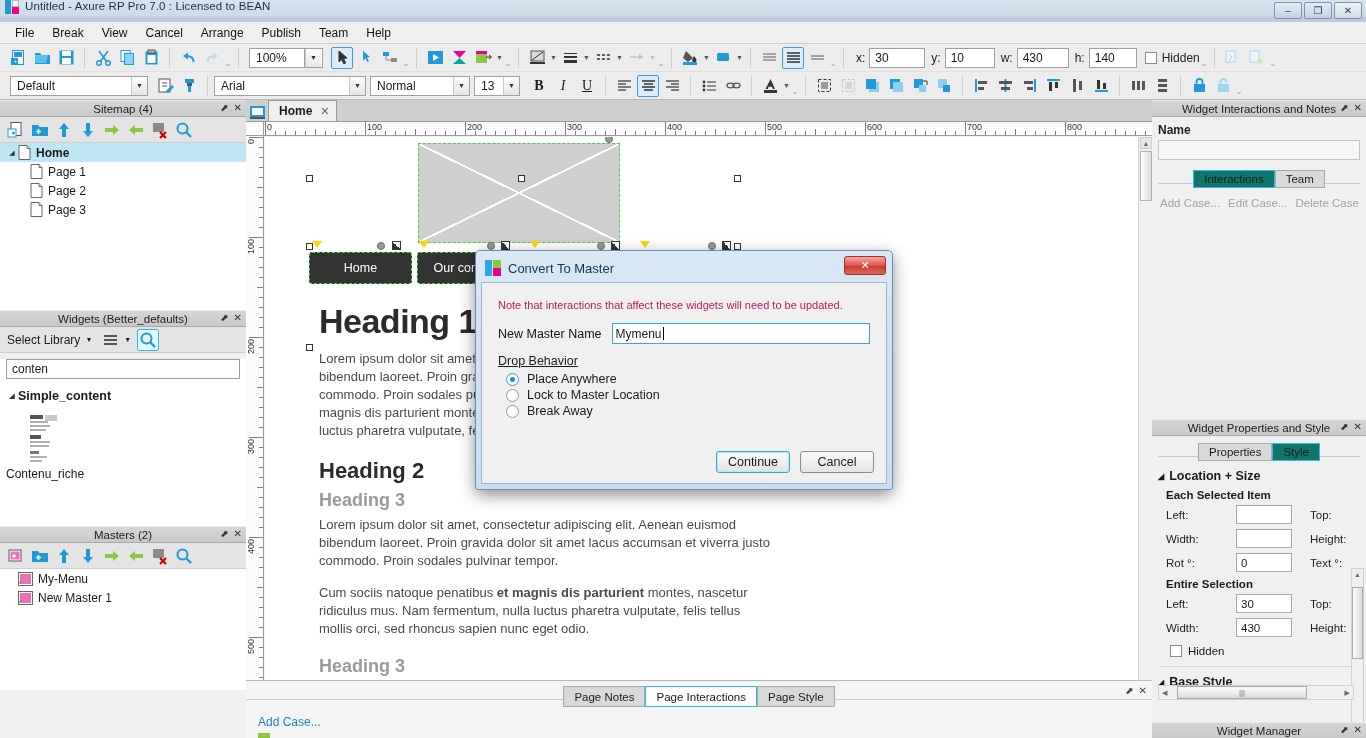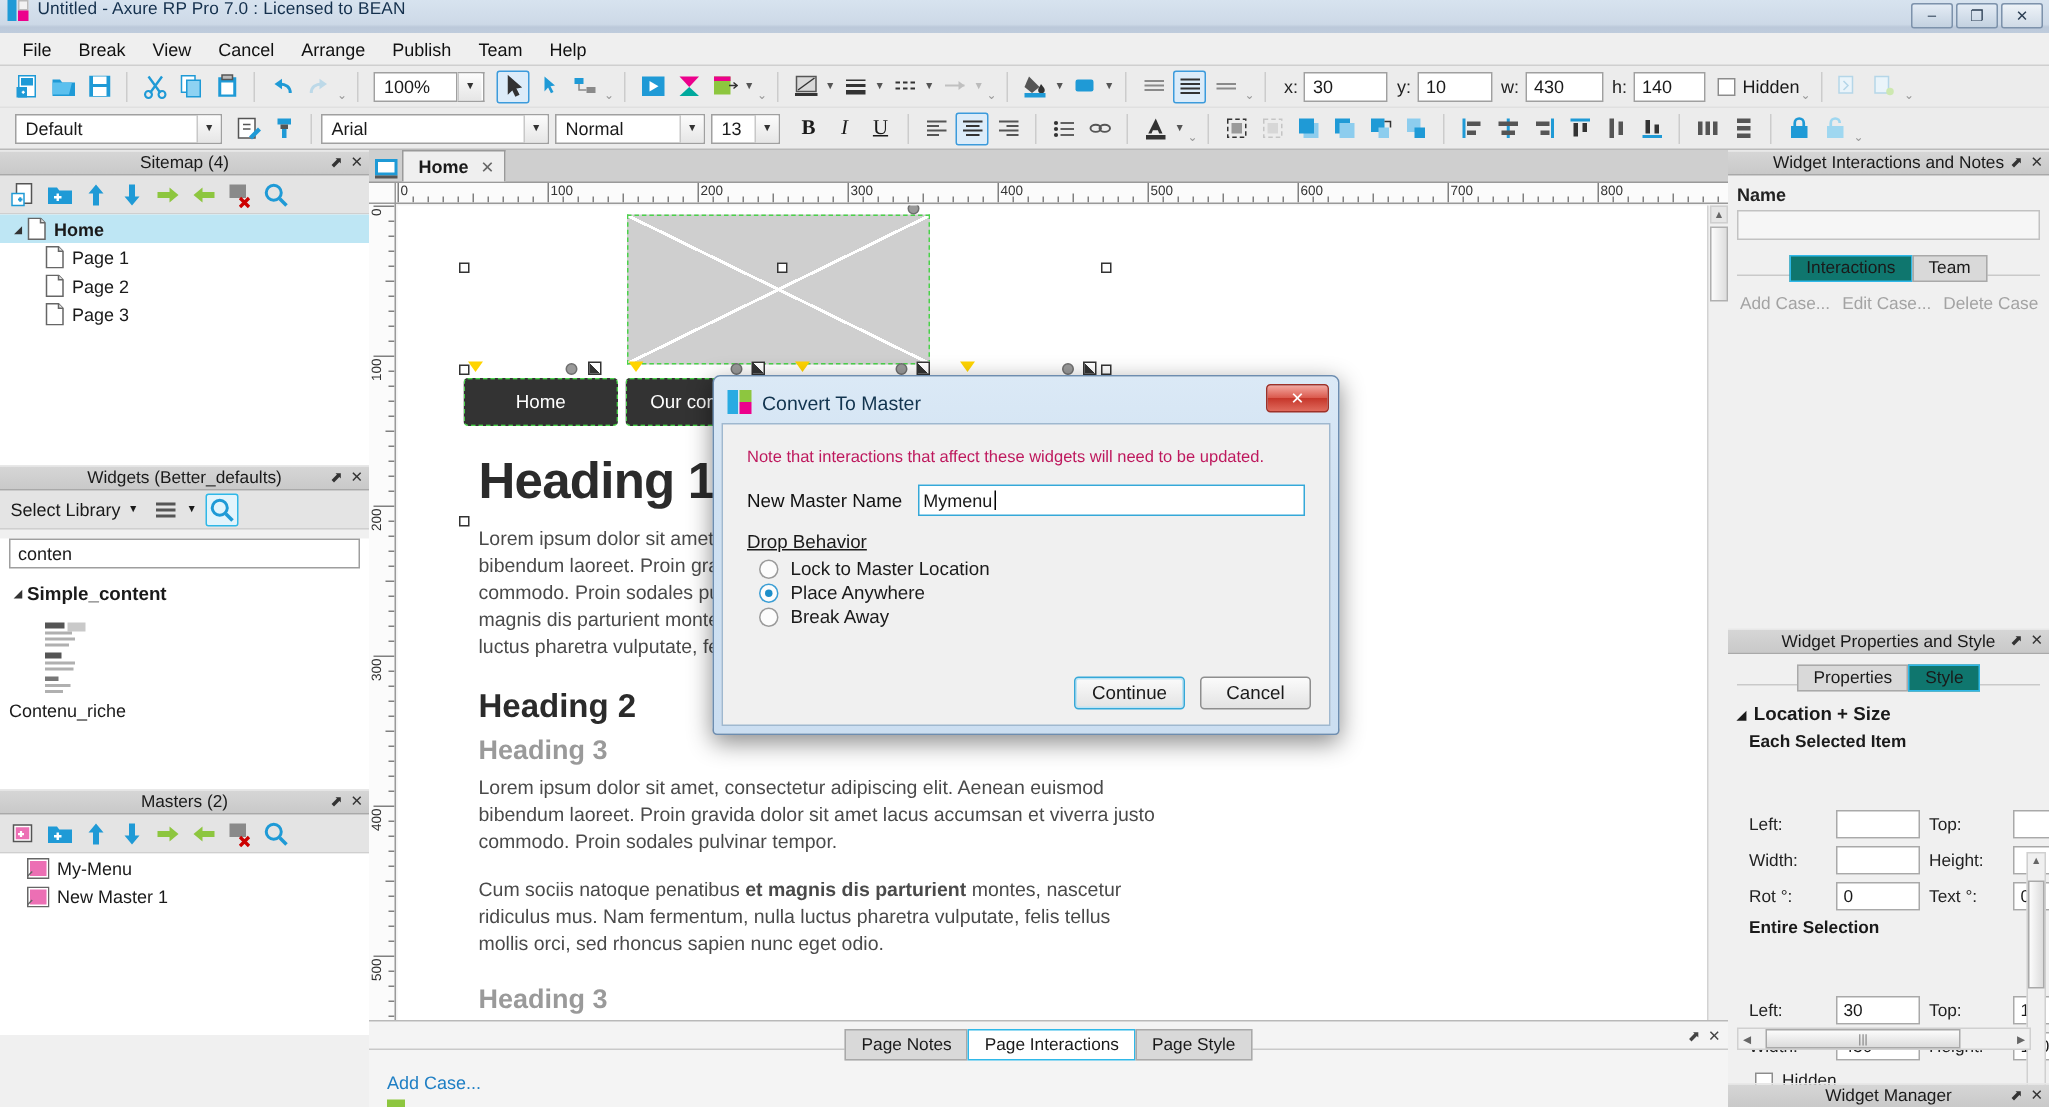--- a/index.html
+++ b/index.html
@@ -178,21 +178,21 @@
   .rightcol { position:absolute; left:1152px; top:100px; width:214px; height:638px; background:#f0f0f0; }
   .r-label { font-size:12px; font-weight:bold; color:#222; padding:6px 0 3px 6px; }
   .r-input { margin:0 6px; height:20px; background:#f6f6f6; border:1px solid #c2c2c2; }
   .rtabs { position:relative; height:24px; display:flex; align-items:center; justify-content:center; margin-top:7px;}
   .rtabs:before{content:"";position:absolute;left:6px;right:6px;top:16px;height:1px;background:#c9c9c9;}
   .rtab { position:relative; height:18px; padding:0 10px; background:#d9d9d9; border:1px solid #a9a9a9; display:flex; align-items:center; font-size:11.5px;}
   .rtab.sel { background:#0f766e; border-color:#2fb8e8; }
   .linkrow { display:flex; gap:8px; padding:6px 0 0 8px; font-size:11.5px; color:#a3a3a3;}
   .sect-hdr { display:flex; align-items:center; gap:5px; padding:5px 0 4px 6px; font-size:12.5px; font-weight:bold;}
   .sub-hdr { font-size:11.5px; font-weight:bold; padding:2px 0 4px 14px;}
-  .fgrid { display:grid; grid-template-columns:52px 56px 50px 56px; gap:5px 6px; padding:0 0 4px 14px; align-items:center;margin-top:35px; }
+  .fgrid { display:grid; grid-template-columns:52px 56px 50px 56px; gap:5px 18px; padding:0 0 4px 14px; align-items:center; }
   .fgrid .fl { font-size:11.5px; color:#222;}
   .fbox { height:19px; border:1px solid #a9a9a9; background:#fff; display:flex; align-items:center; padding:0 4px; font-size:11.5px;}
   .hiddenrow { display:flex; align-items:center; gap:6px; padding:4px 0 6px 18px; font-size:11.5px;}
   .rdiv { height:1px; background:#d4d4d4; margin:3px 8px; }
   .rscroll { position:absolute; right:2px; top:128px; width:13px; height:180px; background:#f0f0f0; border:1px solid #d0d0d0;}
   .rthumb { position:absolute; left:0; top:18px; width:11px; height:72px; background:linear-gradient(to right,#fcfcfc,#dcdcdc); border:1px solid #a9a9a9;}
   .hscroll-r { position:absolute; left:6px; bottom:22px; width:196px; height:15px; background:#f0f0f0; border:1px solid #d0d0d0; display:flex; align-items:center;}
   .hthumb { position:absolute; left:18px; width:130px; height:13px; background:linear-gradient(to bottom,#fcfcfc,#dcdcdc); border:1px solid #a9a9a9; display:flex;align-items:center;justify-content:center;font-size:8px;color:#777;}
 
   
@@ -1247,26 +1247,26 @@
       <div class="m-note">Note that interactions that affect these widgets will need to be updated.</div>
       <div class="m-row">
         <span class="m-lbl">New Master Name</span>
         <span class="m-input">
           <span>Mymenu</span>
           <span class="m-caret"></span>
         </span>
       </div>
       <div class="m-sub">Drop Behavior</div>
       <div class="radiorow">
+        <span class="radio on"></span>
+        <span>Place Anywhere</span>
+      </div>
+      <div class="radiorow">
         <span class="radio"></span>
         <span>Lock to Master Location</span>
-      </div>
-      <div class="radiorow">
-        <span class="radio on"></span>
-        <span>Place Anywhere</span>
       </div>
       <div class="radiorow">
         <span class="radio"></span>
         <span>Break Away</span>
       </div>
       <div class="m-btns">
         <div class="mbtn primary">Continue</div>
         <div class="mbtn">Cancel</div>
       </div>
     </div>

